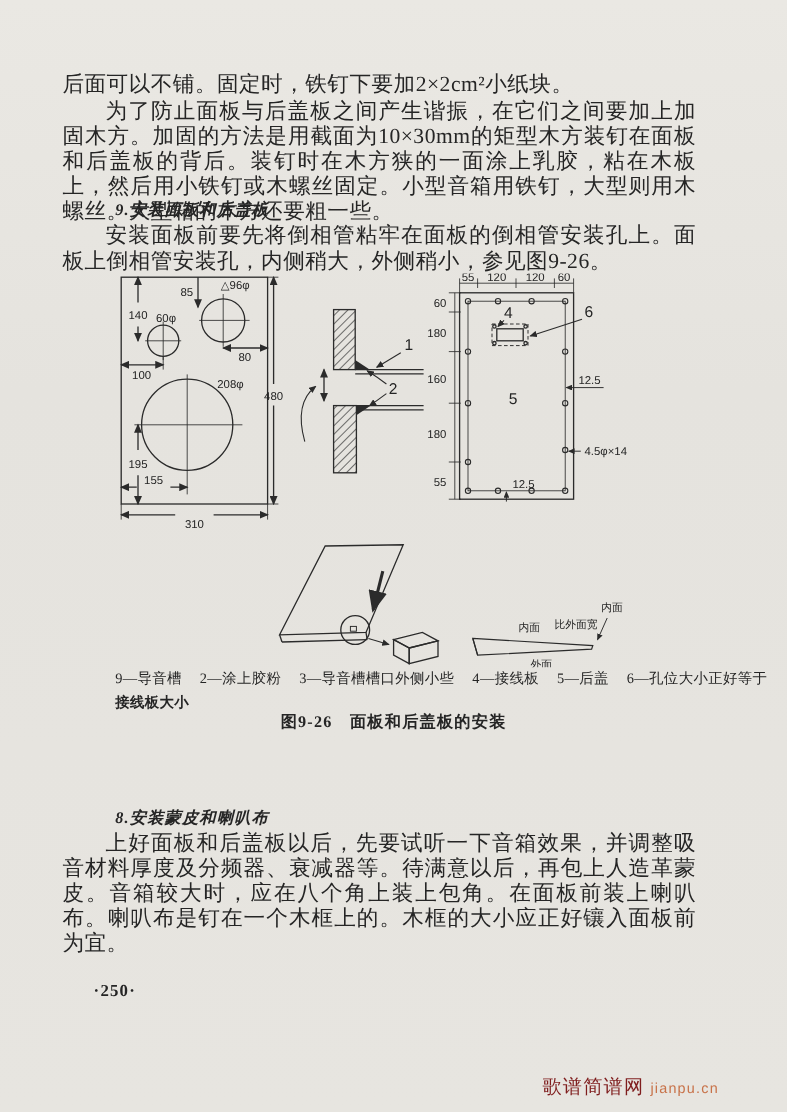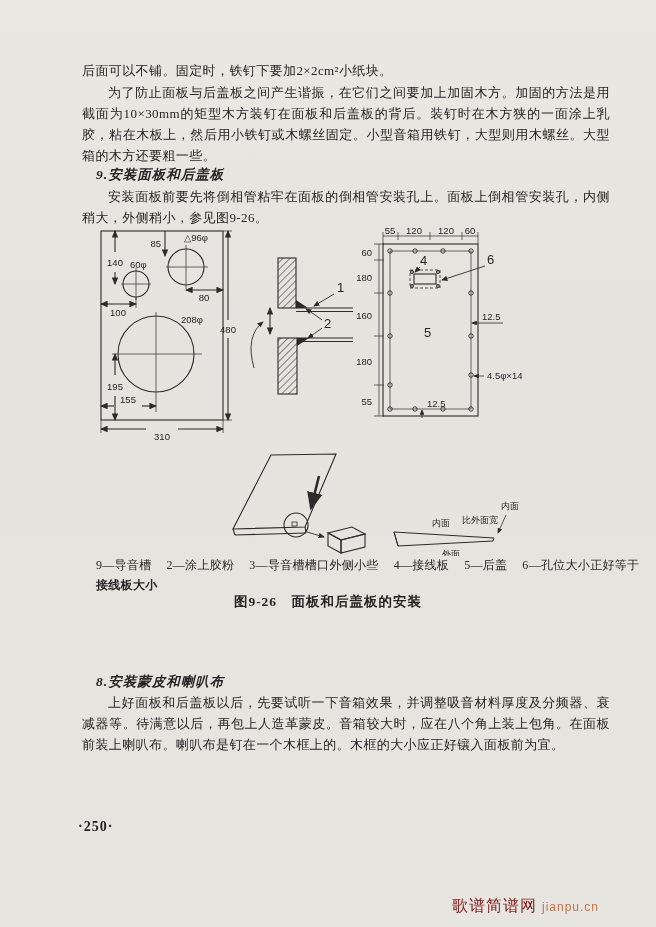--- a/index.html
+++ b/index.html
@@ -4,22 +4,22 @@
 <style>
   html,body{margin:0;padding:0;}
   body{
     width:656px;height:927px;position:relative;overflow:hidden;
     background:linear-gradient(180deg,#eae8e3 0%,#e5e3de 35%,#e7e5e0 100%);
     font-family:"Liberation Serif",serif;
     color:#252525;
   }
   .page{position:absolute;inset:0;}
   .para{
-    position:absolute;left:82px;width:528px;
-    font-size:13px;line-height:21px;letter-spacing:0.4px;
+    position:absolute;left:52px;width:528px;
+    font-size:18px;line-height:21px;letter-spacing:0.4px;
     text-align:justify;text-justify:inter-ideograph;
     margin:0;
     font-family:Liberation Serif, serif;
   }
   .indent{text-indent:2em;}
   .heading{
     position:absolute;left:96px;margin:0;
     font-size:13.5px;font-weight:bold;font-style:italic;
     letter-spacing:1px;
   }

